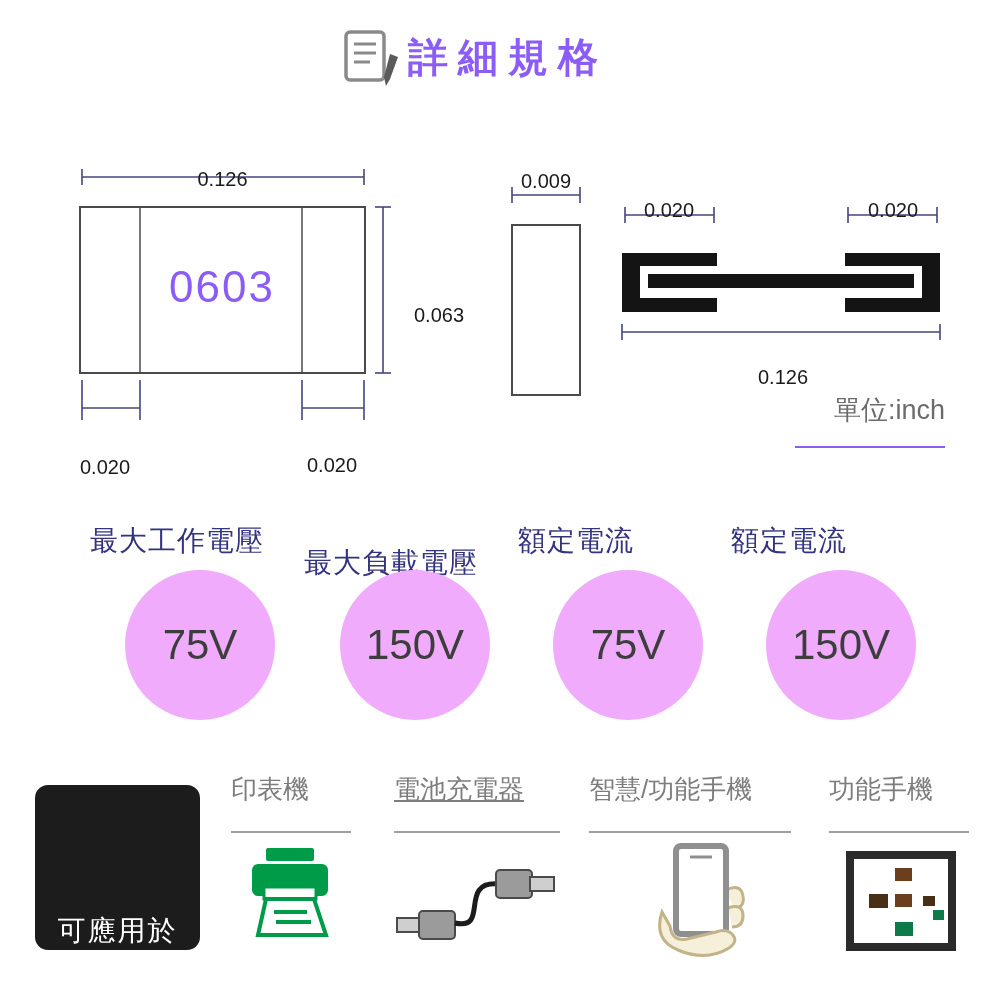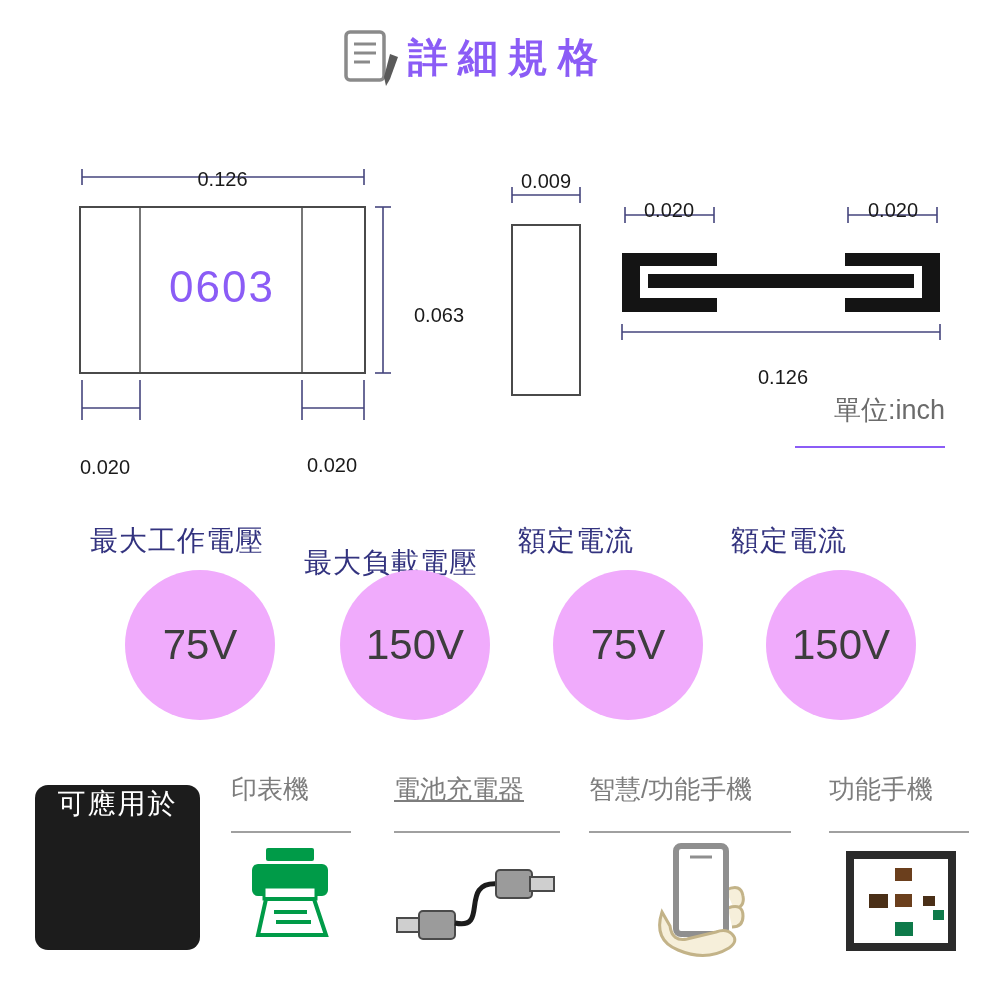--- a/index.html
+++ b/index.html
@@ -33,21 +33,21 @@
   }
   .spec-circle {
     width:150px; height:150px; border-radius:50%; background:#f0abfc;
     display:flex; align-items:center; justify-content:center;
   }
   .spec-value { font-size:42px; color:#3d3d3d; }
 
   
   .app-panel {
     width:165px; height:165px; background:#1c1c1c; border-radius:13px;
-    display:flex; align-items:flex-start; justify-content:center;
+    display:flex; align-items:flex-end; justify-content:center;
   }
   .app-panel-text { color:#ffffff; font-size:28px; letter-spacing:2px; }
   .app-label {
     font-size:26px; color:#7d7d7d; text-align:left; white-space:nowrap;
     border-bottom:2px solid #a0a0a0; padding-bottom:24px;
   }
 </style>
 </head>
 <body>
 

